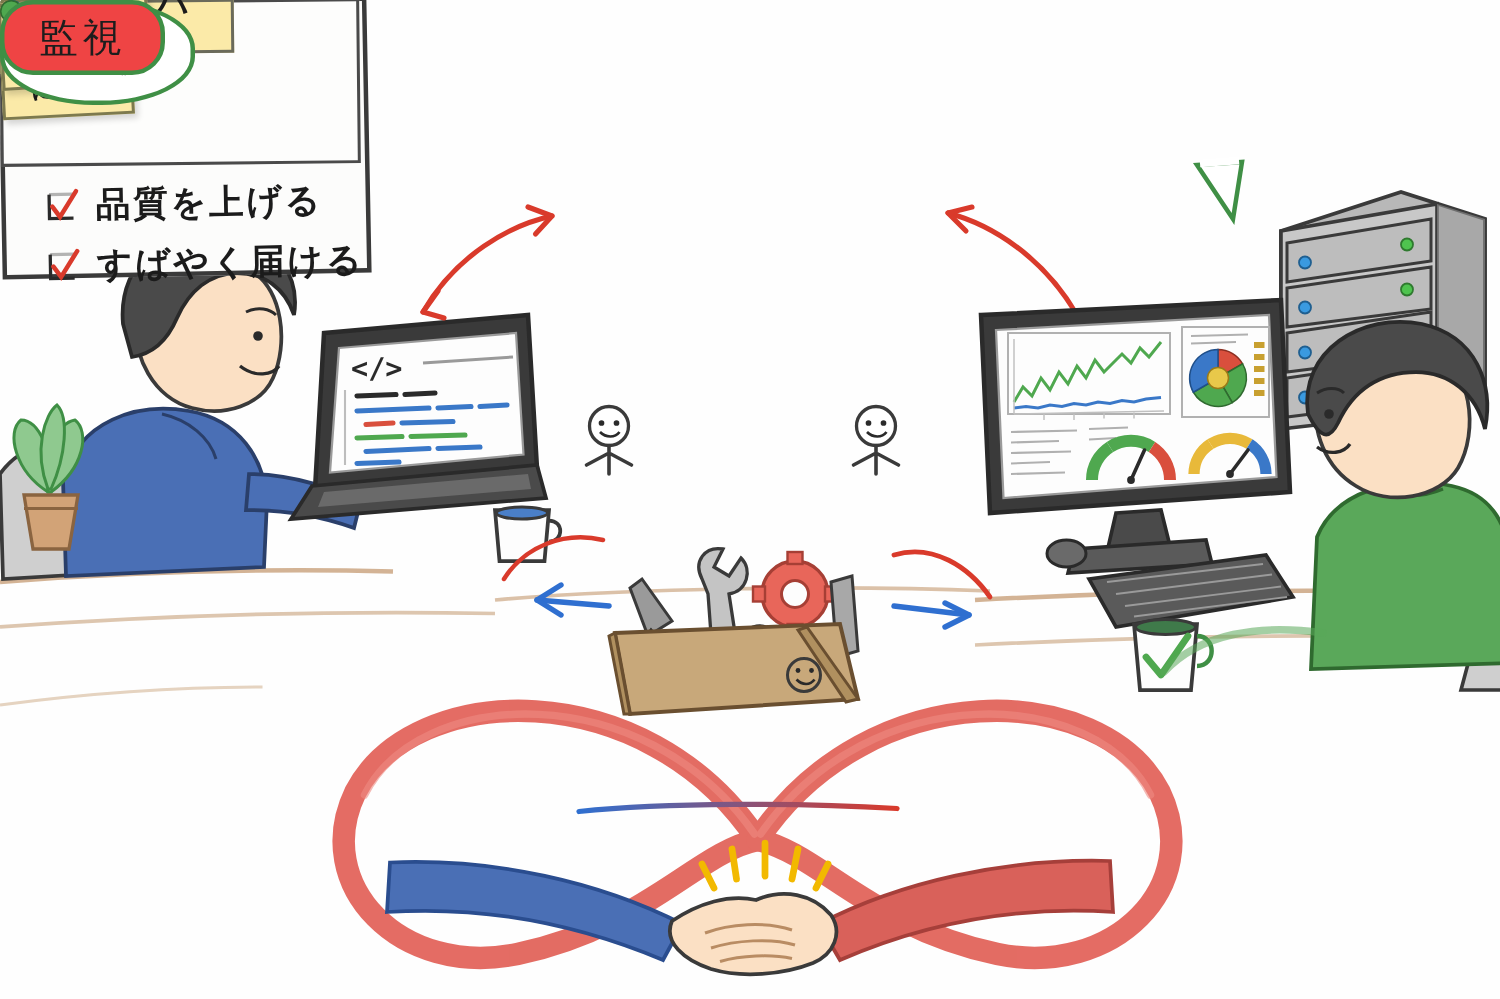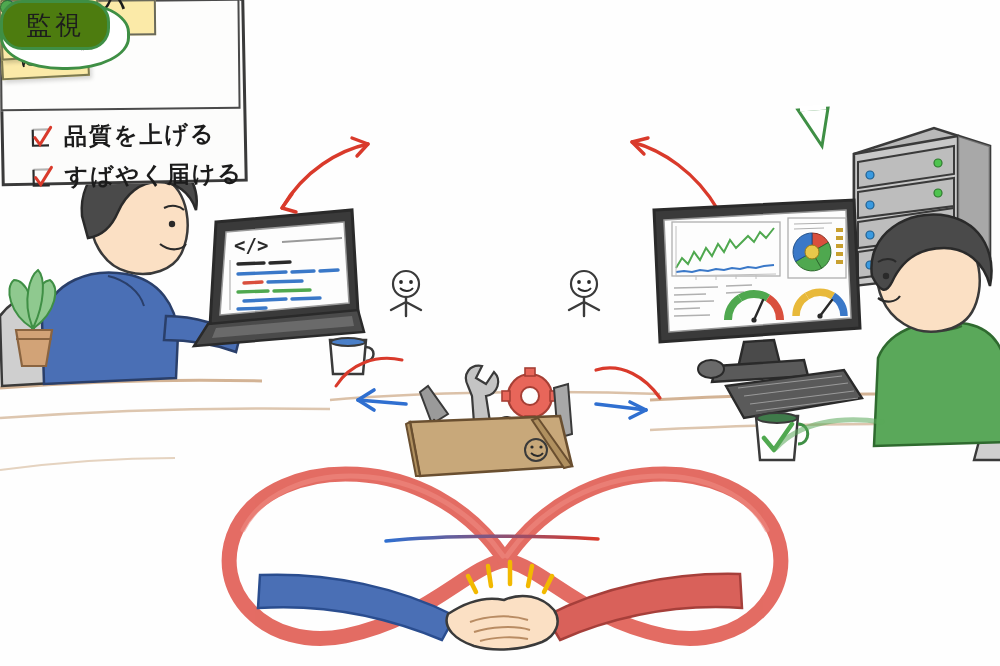--- a/index.html
+++ b/index.html
@@ -9,21 +9,21 @@
   .abs{position:absolute;}
   svg{display:block;overflow:visible;}
   .hand{font-family:"DejaVu Sans","Liberation Sans",sans-serif;font-weight:700;}
 
   
   .bubble{border:3px solid #2f6fd0;border-radius:48%/46%;background:#fff;
           display:flex;align-items:center;justify-content:center;}
   .bubble.green{border-color:#3f8f45;}
   .bubble span{font-size:34px;letter-spacing:4px;color:#1d1d1d;}
 
-  .pillbox{border:3px solid #3f8f45;border-radius:22px;background:#4d7c0f;
+  .pillbox{border:3px solid #3f8f45;border-radius:22px;background:#ef4444;
            display:flex;align-items:center;justify-content:center;}
   .pillbox span{font-size:26px;letter-spacing:3px;color:#1d1d1d;}
 
   
   .board{background:#fcfcfb;border:3px solid #3a3a3a;}
   .board-title{font-size:31px;letter-spacing:6px;color:#1b1b1b;text-align:center;}
   .chk-row{display:flex;align-items:center;gap:12px;margin:9px 0 0 26px;}
   .chk-label{font-size:23px;letter-spacing:2px;color:#1b1b1b;}
 
   

